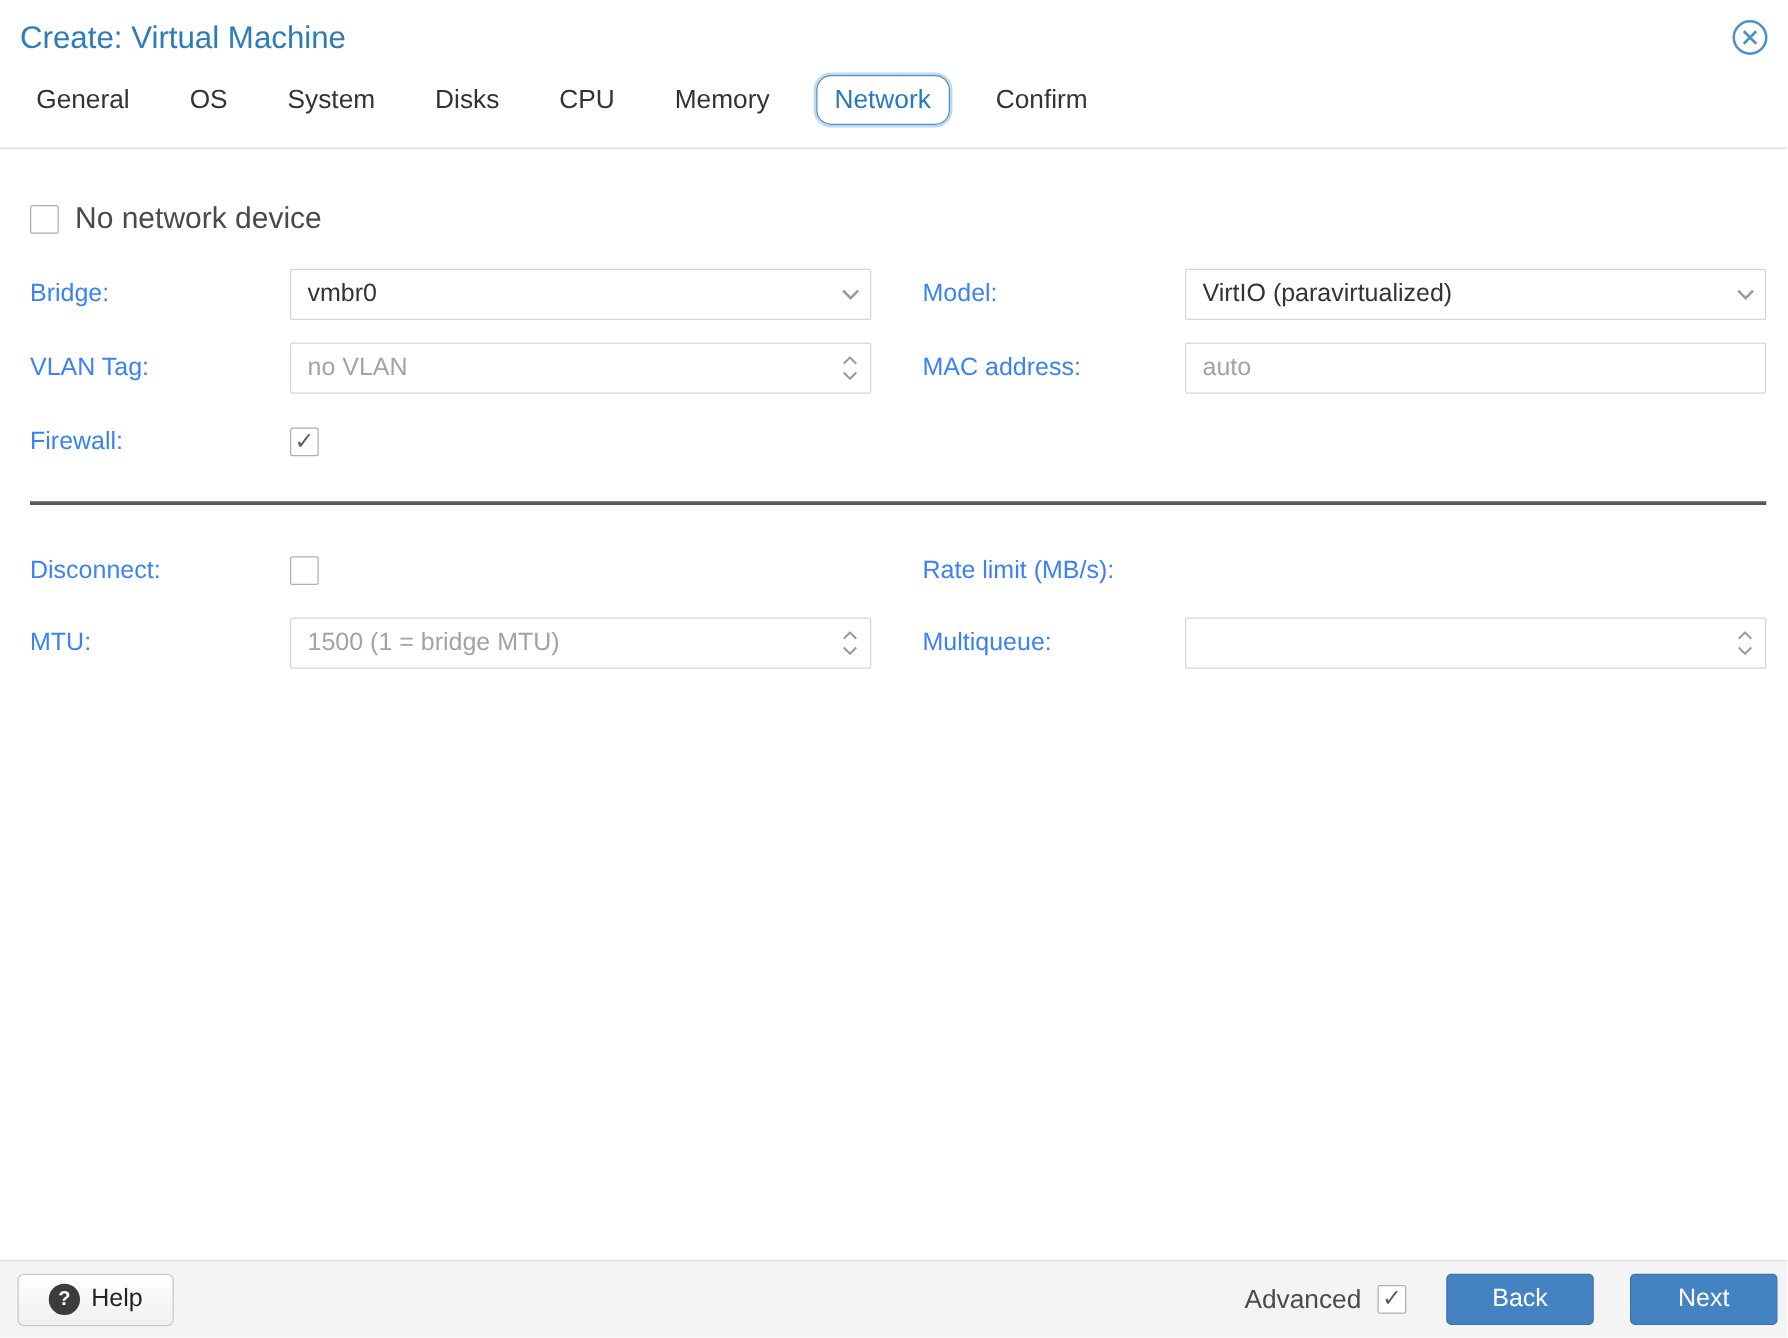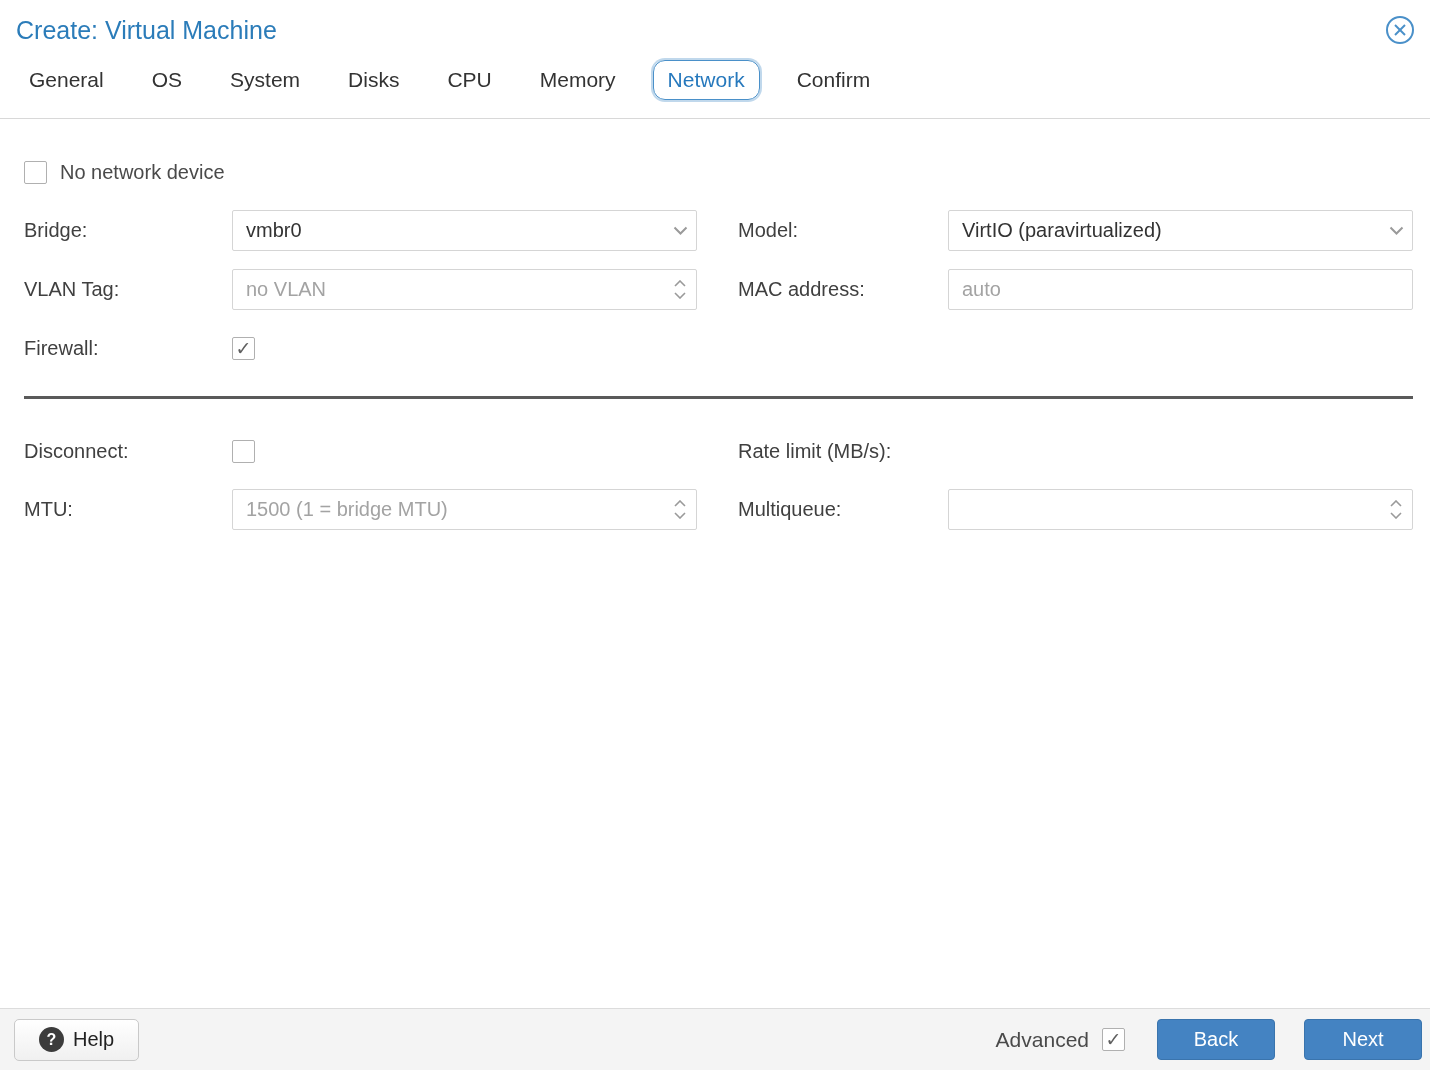--- a/index.html
+++ b/index.html
@@ -25,24 +25,24 @@
     border-radius:12px;
     margin-left:4px; margin-right:22px;
   }
 
   
   .form { padding:42px 17px 0 24px; flex:1; }
   .check-row { display:flex; align-items:center; gap:13px; margin-bottom:26px; }
   .checkbox { width:23px; height:23px; border:1px solid #b0b0b0; border-radius:2px; background:#fff;
               display:flex; align-items:center; justify-content:center; cursor:pointer; flex:0 0 auto; }
   .checkbox .mark { font-size:19px; font-weight:bold; color:#5f5f5f; line-height:1; }
-  .check-label { font-size:20px; color:#4a4a4a; }
+  .check-label { font-size:24px; color:#4a4a4a; }
 
   .grid-row { display:flex; align-items:center; margin-bottom:18px; min-height:40px; }
-  .lbl { font-size:20px; color:#404040; }
+  .lbl { font-size:20px; color:#3b82f6; }
   .lbl.left { width:208px; }
   .lbl.right { width:210px; }
   .fld { width:465px; position:relative; }
   .gap { width:41px; }
 
   .fld input {
     width:100%; height:41px; border:1px solid #d5d5d5; border-radius:2px;
     font-family:inherit; font-size:20px; color:#333; padding:0 40px 0 13px; background:#fff; outline:none;
   }
   .fld input::placeholder { color:#a3a3a3; opacity:1; }

